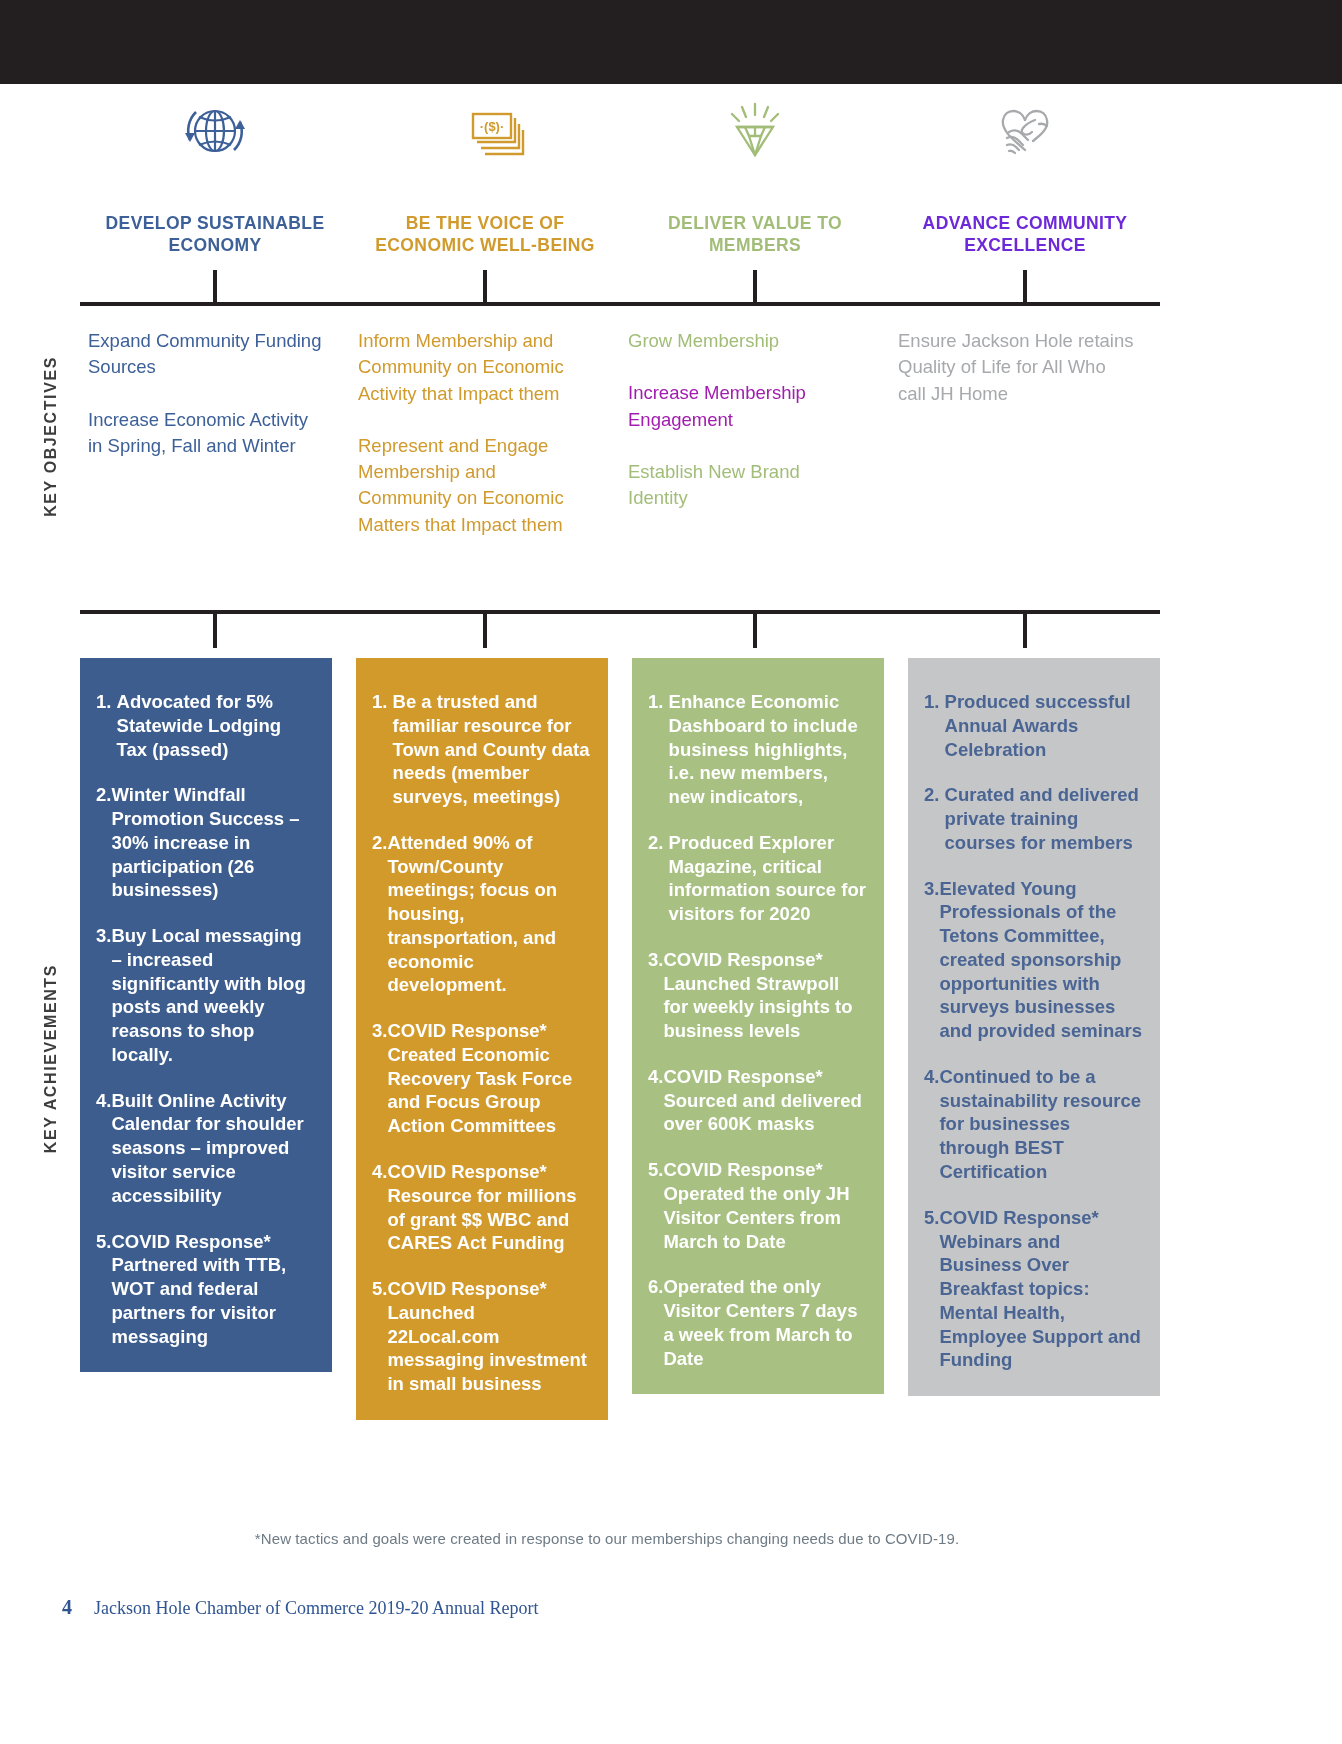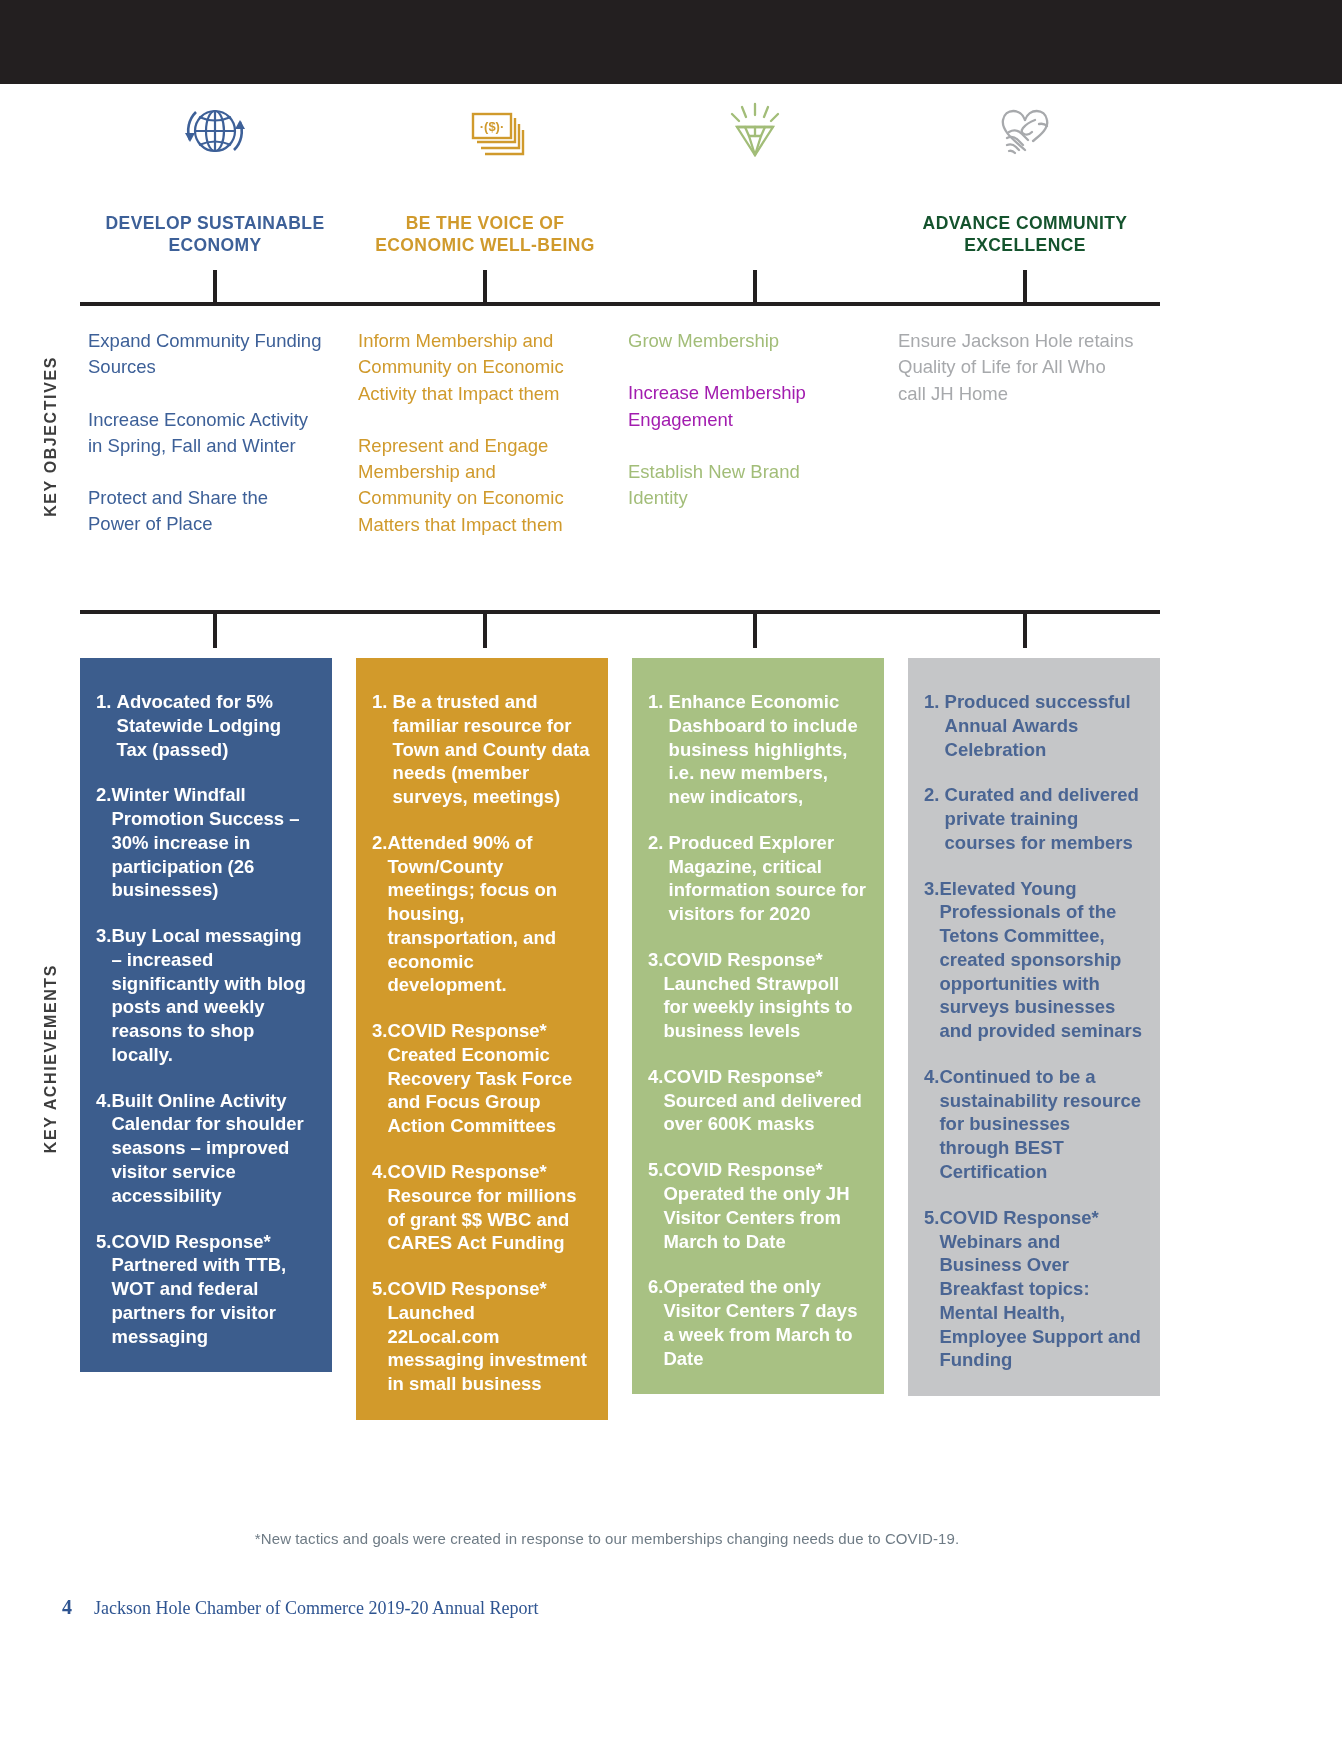--- a/index.html
+++ b/index.html
@@ -233,38 +233,39 @@
             <line x1="22" y1="27" x2="58" y2="27"></line>
             <line x1="30" y1="27" x2="34" y2="36"></line>
             <line x1="50" y1="27" x2="46" y2="36"></line>
             <line x1="34" y1="36" x2="46" y2="36"></line>
             <line x1="40" y1="27" x2="40" y2="36"></line>
             <line x1="34" y1="36" x2="40" y2="55"></line>
             <line x1="46" y1="36" x2="40" y2="55"></line>
           </g>
         </svg>
       </div>
+      <div class="pillar-title" style="color:#a2bd78">DELIVER VALUE TO MEMBERS</div>
     </div>
 
     <div class="pillar">
       <div class="pillar-icon">
         <svg width="92" height="62" viewBox="0 0 92 62">
           <g fill="none" stroke="#a7a9ac" stroke-width="2.3" stroke-linecap="round">
             <path d="M46 20 C42 8 26 8 24 20 C22 31 36 41 46 50"></path>
             <path d="M46 20 C50 8 66 8 68 20 C70 29 60 36 54 41"></path>
             <path d="M56 20 q-8 3 -12 8 q-3 4 1 6 q4 2 8 -2"></path>
             <path d="M60 24 q5 -1 8 2"></path>
             <path d="M30 32 q7 -4 13 2 l6 6"></path>
             <path d="M28 38 q6 -3 11 2 l5 5"></path>
             <path d="M28 45 q5 -2 9 2 l3 3"></path>
             <path d="M30 51 q3 -1 6 2"></path>
           </g>
         </svg>
       </div>
-      <div class="pillar-title" style="color:#14532d">ADVANCE COMMUNITY EXCELLENCE</div>
+      <div class="pillar-title" style="color:#6d28d9">ADVANCE COMMUNITY EXCELLENCE</div>
     </div>
   </div>
 
   <div class="ticks ticks-up">
     <div>
         <div class="tick"></div>
       </div>
     <div>
         <div class="tick"></div>
       </div>
@@ -278,21 +279,20 @@
   <div class="rail rail-top"></div>
 
   <div class="side-label side-objectives">KEY OBJECTIVES</div>
 
   <div class="objectives">
 
     <div class="obj-col">
       <div class="pad">
         <div class="obj-item" style="color:#3d6098">Expand Community Funding Sources</div>
         <div class="obj-item" style="color:#3d6098">Increase Economic Activity in Spring, Fall and Winter</div>
-        <div class="obj-item" style="color:#3d6098">Protect and Share the Power of Place</div>
       </div>
     </div>
 
     <div class="obj-col">
       <div class="pad">
         <div class="obj-item" style="color:#d09a2c">Inform Membership and Community on Economic Activity that Impact them</div>
         <div class="obj-item" style="color:#d09a2c">Represent and Engage  Membership and Community on Economic Matters that Impact them</div>
       </div>
     </div>
 

